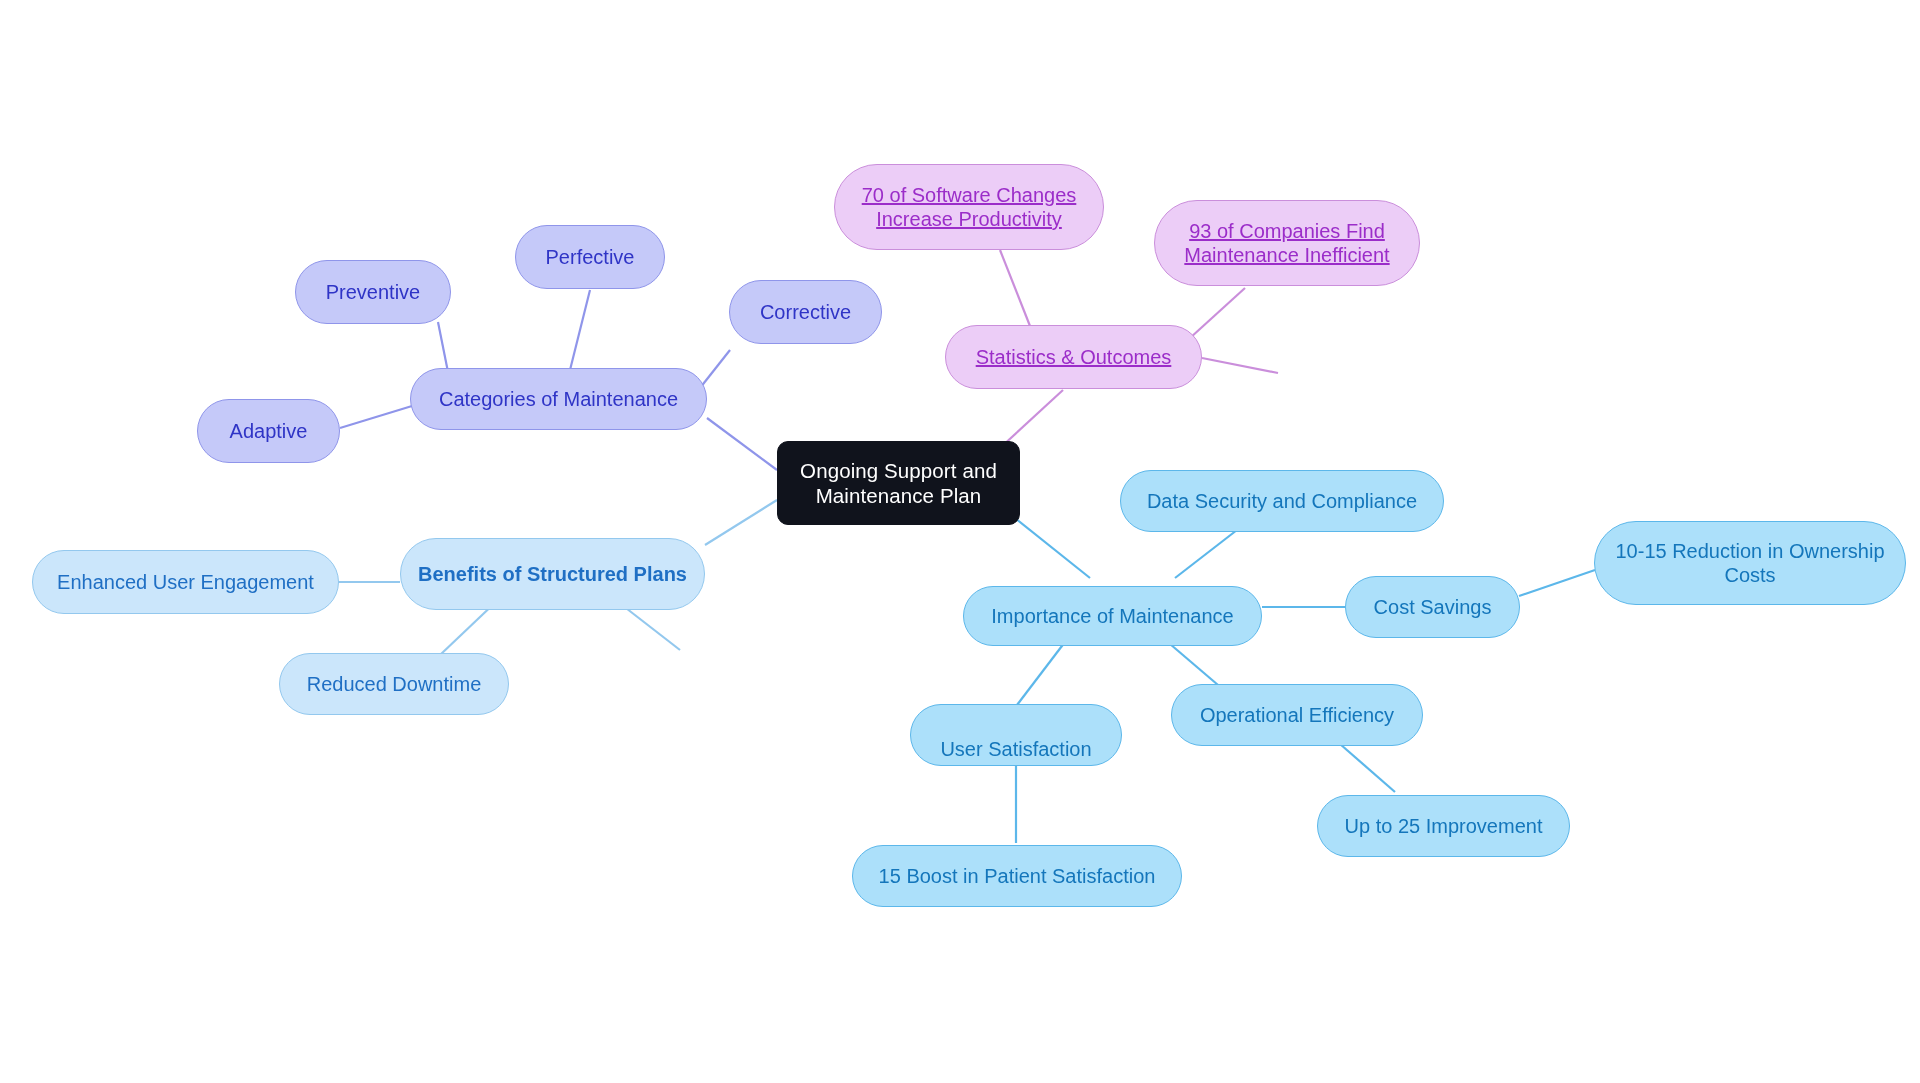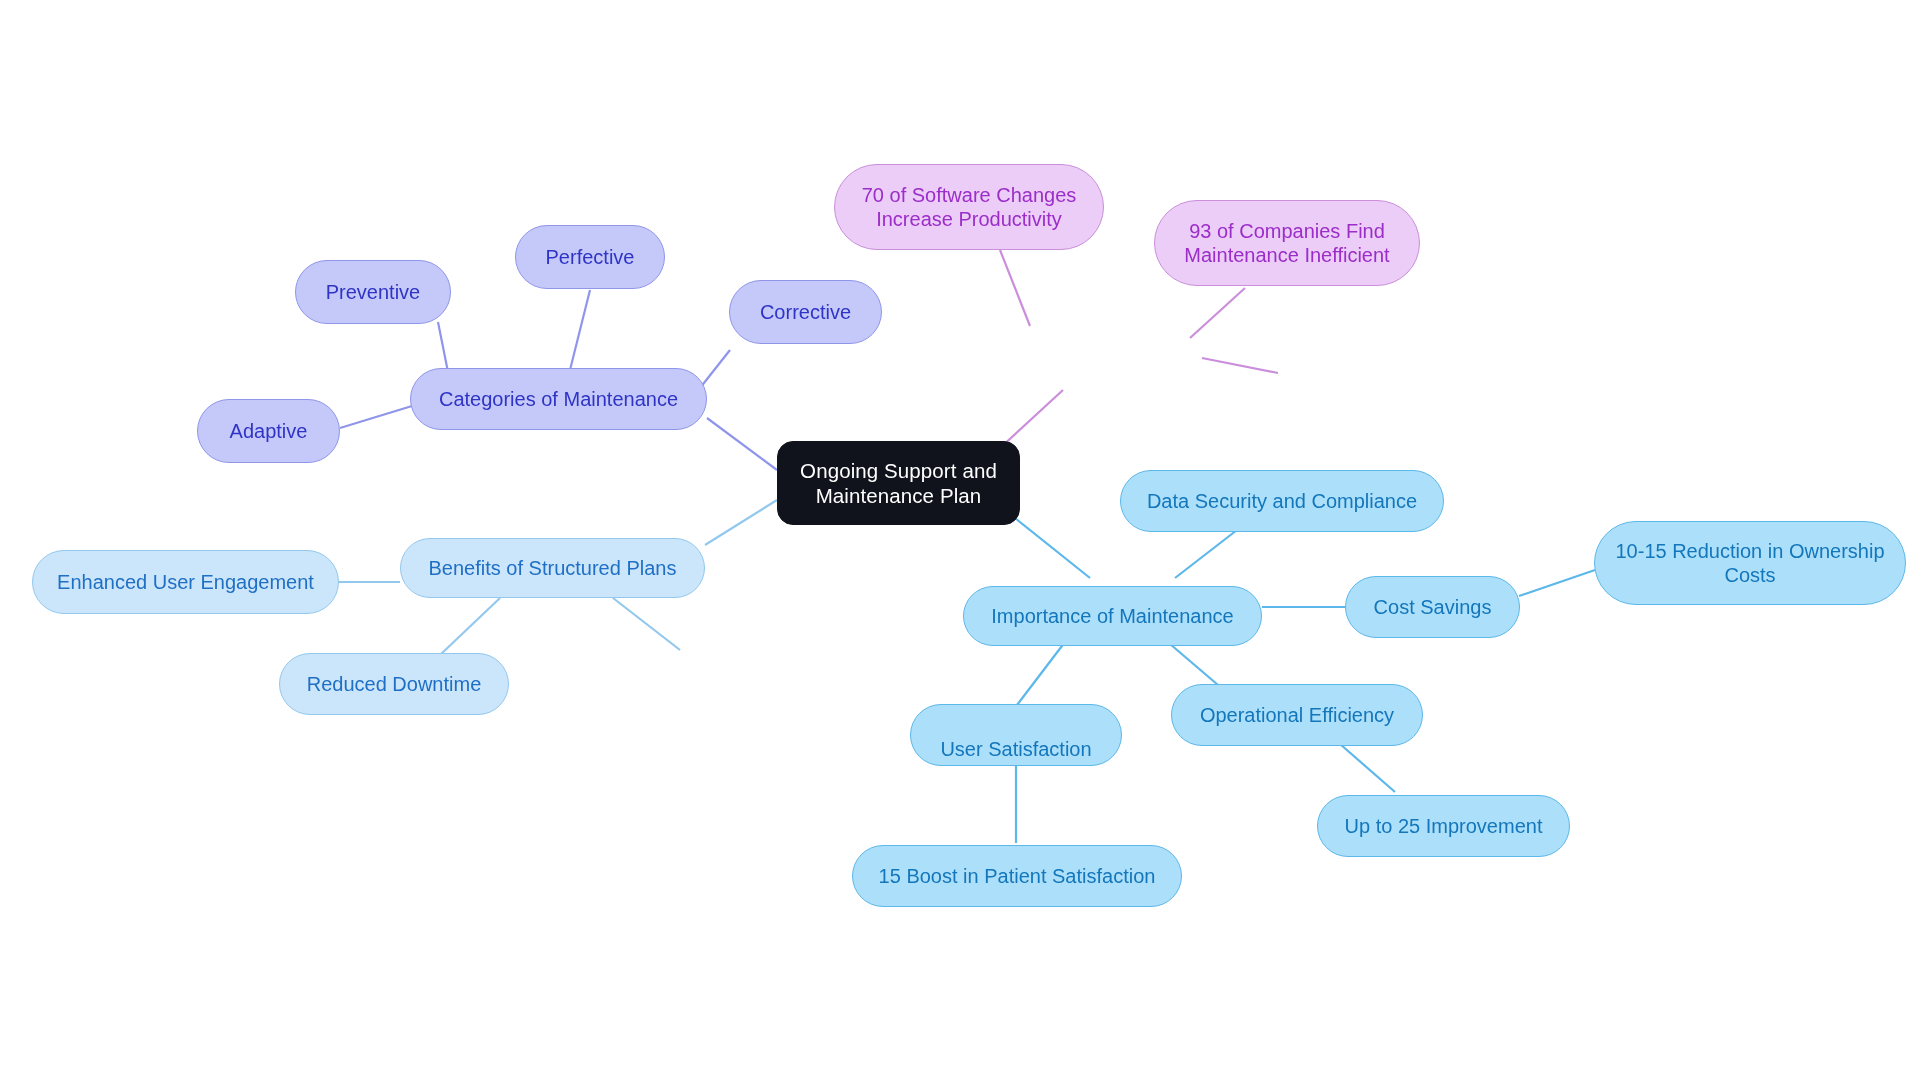--- a/index.html
+++ b/index.html
@@ -44,39 +44,40 @@
     display: block;
     width: 100%;
     white-space: pre-line;
   }
 
   
   .node.root {
     background: #10131c;
     border-color: #10131c;
     color: #ffffff;
-    border-radius: 16px;
+    border-radius: 11px;
     font-size: 20.5px;
     letter-spacing: 0.1px;
   }
 
   
   .node.purple {
     background: #c5c9f9;
     border-color: #8f95ea;
     color: #2f34c6;
     font-size: 20px;
   }
 
   
   .node.pink {
     background: #eccdf7;
     border-color: #ca8edb;
     color: #9b2dc9;
     font-size: 20px;
+    text-decoration: underline;
   }
 
   
   .node.blue {
     background: #ace0fa;
     border-color: #5cb7ea;
     color: #1476bb;
     font-size: 20px;
   }
 
@@ -139,20 +140,23 @@
   </div>
 
   <div class="node purple" style="left:729px; top:280px; width:153px; height:64px;">
     <span class="node-label">Corrective</span>
   </div>
 
   <div class="node purple" style="left:197px; top:399px; width:143px; height:64px;">
     <span class="node-label">Adaptive</span>
   </div>
 
+  <div class="node pink" style="left:945px; top:325px; width:257px; height:64px;">
+    <span class="node-label">Statistics &amp; Outcomes</span>
+  </div>
 
   <div class="node pink" style="left:834px; top:164px; width:270px; height:86px;">
     <span class="node-label">70 of Software Changes
 Increase Productivity</span>
   </div>
 
   <div class="node pink" style="left:1154px; top:200px; width:266px; height:86px;">
     <span class="node-label">93 of Companies Find
 Maintenance Inefficient</span>
   </div>
@@ -184,21 +188,21 @@
   </div>
 
   <div class="node blue" style="left:910px; top:704px; width:212px; height:62px;align-items:flex-end;">
     <span class="node-label">User Satisfaction</span>
   </div>
 
   <div class="node blue" style="left:852px; top:845px; width:330px; height:62px;">
     <span class="node-label">15 Boost in Patient Satisfaction</span>
   </div>
 
-  <div class="node lightblue" style="left:400px; top:538px; width:305px; height:60px;">
+  <div class="node lightblue" style="left:400px; top:538px; width:305px; height:72px;font-weight:bold;">
     <span class="node-label">Benefits of Structured Plans</span>
   </div>
 
   <div class="node lightblue" style="left:32px; top:550px; width:307px; height:64px;">
     <span class="node-label">Enhanced User Engagement</span>
   </div>
 
   <div class="node lightblue" style="left:279px; top:653px; width:230px; height:62px;">
     <span class="node-label">Reduced Downtime</span>
   </div>

